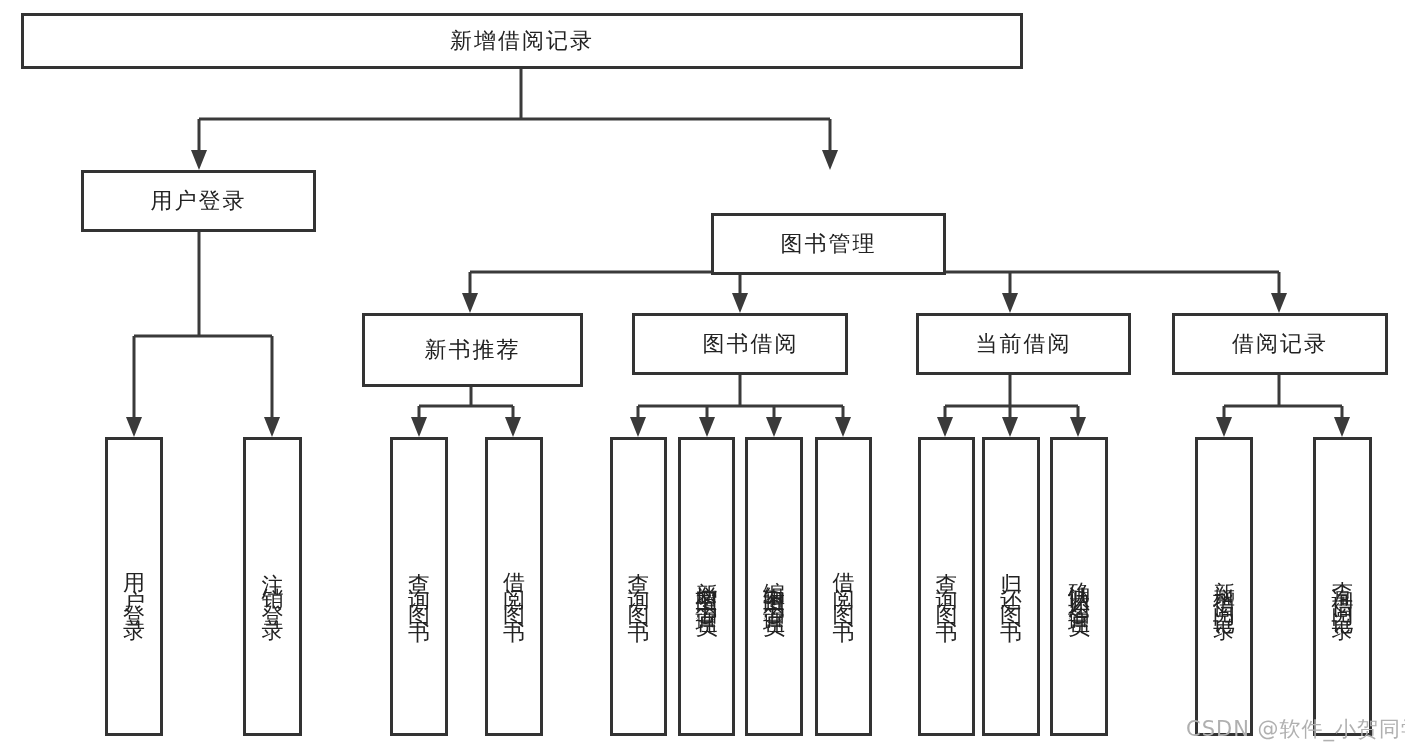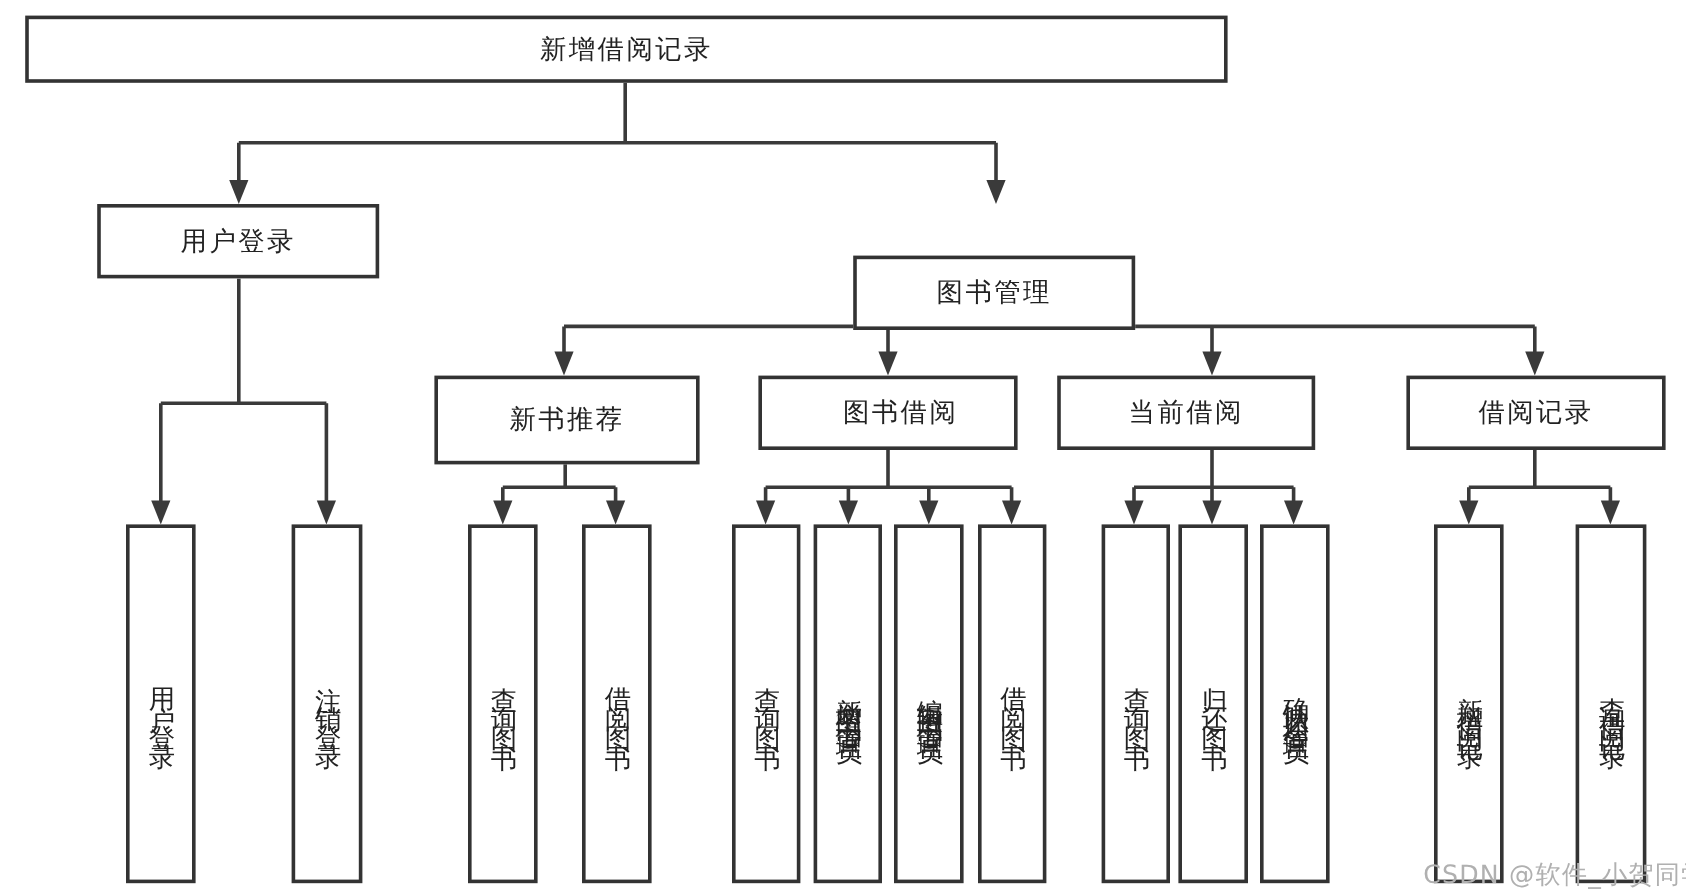--- a/index.html
+++ b/index.html
@@ -117,21 +117,21 @@
     </g>
   </svg>
 
   <div class="box" style="left:21px; top:13px; width:1002px; height:56px;">新增借阅记录</div>
 
   <div class="box" style="left:81px; top:170px; width:235px; height:62px;">用户登录</div>
   <div class="box" style="left:711px; top:170px; width:235px; height:62px;margin-top:43px;">图书管理</div>
 
   <div class="box" style="left:362px; top:313px; width:221px; height:74px;">新书推荐</div>
   <div class="box" style="left:632px; top:313px; width:216px; height:62px;padding-left:21px;">图书借阅</div>
-  <div class="box" style="left:881px; top:313px; width:215px; height:62px;">当前借阅</div>
+  <div class="box" style="left:916px; top:313px; width:215px; height:62px;">当前借阅</div>
   <div class="box" style="left:1172px; top:313px; width:216px; height:62px;">借阅记录</div>
 
   <div class="leaf" style="left:105px; width:58px;">
     <span class="vtext ls-wide">用户登录</span>
   </div>
   <div class="leaf" style="left:243px; width:59px;">
     <span class="vtext ls-wide">注销登录</span>
   </div>
 
   <div class="leaf" style="left:390px; width:58px;">

